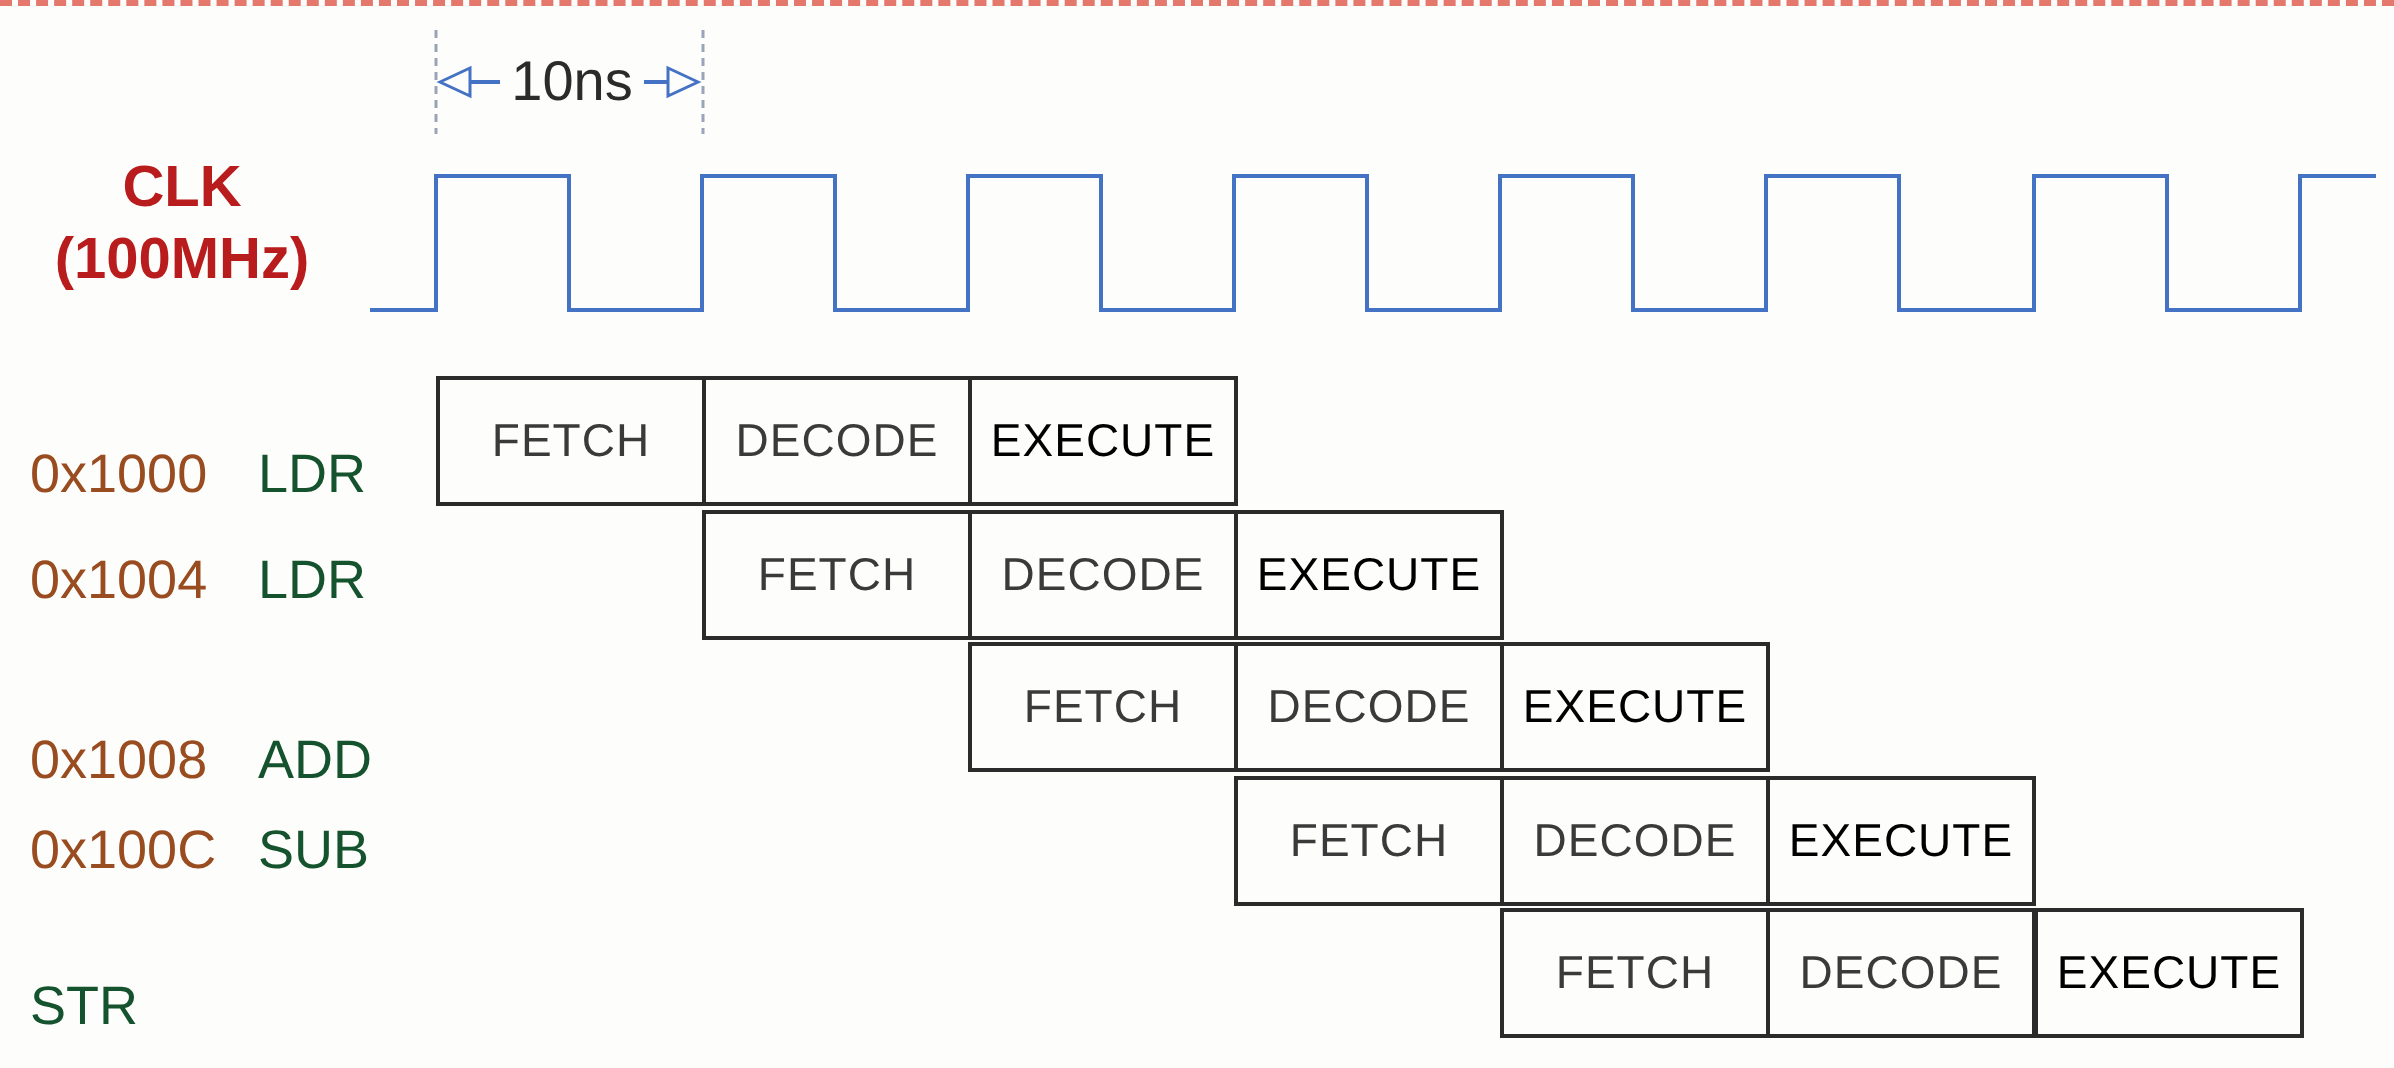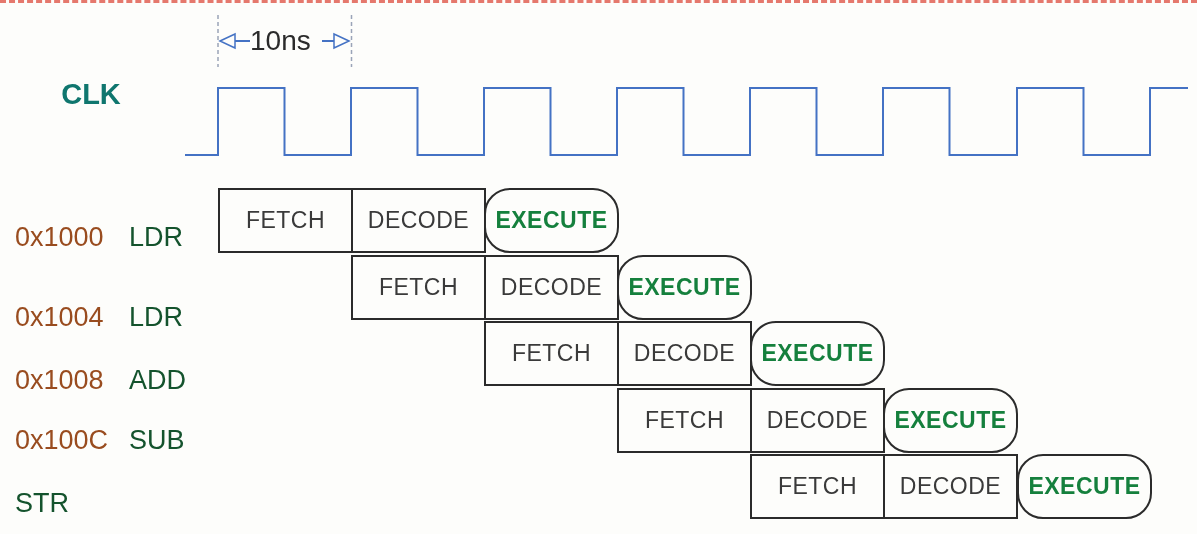--- a/index.html
+++ b/index.html
@@ -10,43 +10,43 @@
     font-family:"Liberation Sans", sans-serif;
     overflow:hidden;
   }
   .top-dash{
     position:absolute;top:0;left:0;width:1197px;height:0;
     border-top:3px dashed #e0574a;opacity:.8;
   }
   .overlay{position:absolute;left:0;top:0;}
   .period-label{
     position:absolute;left:250px;top:25px;width:72px;
-    text-align:left;font-size:28px;color:#2b2b2b;
+    text-align:center;font-size:28px;color:#2b2b2b;
     background:#fdfdfb;line-height:32px;
   }
   .clk-label{
     position:absolute;left:5px;top:76px;width:172px;
-    text-align:center;color:#0f766e;font-weight:bold;
+    text-align:center;color:#b91c1c;font-weight:bold;
     font-size:29px;line-height:36px;
   }
   .row-label{
     position:absolute;left:15px;width:210px;height:65px;
     display:flex;align-items:flex-end;
     font-size:27px;font-weight:normal;
   }
   .addr{display:inline-block;width:114px;color:#994c1f;}
   .mn{display:inline-block;color:#14532d;}
   .stage-box{
     position:absolute;width:135px;height:65px;
     box-sizing:border-box;border:2px solid #2b2b2b;
     background:#fdfdfb;
     display:flex;align-items:center;justify-content:center;
     font-size:23px;color:#3a3a3a;letter-spacing:.5px;
   }
-  .stage-execute{color:#15803d;font-weight:bold;border-radius:26px;}
+  .stage-execute{color:#000000;font-weight:normal;}
 </style>
 </head>
 <body>
 
 <div class="canvas">
 
   <div class="top-dash"></div>
 
   <svg class="overlay" width="1197" height="534">
 
@@ -60,37 +60,38 @@
     <polyline fill="none" stroke="#4472C4" stroke-width="2" points="185,155 218,155 218,88 284.5,88 284.5,155 351,155 351,88 417.5,88 417.5,155
               484,155 484,88 550.5,88 550.5,155 617,155 617,88 683.5,88 683.5,155
               750,155 750,88 816.5,88 816.5,155 883,155 883,88 949.5,88 949.5,155
               1017,155 1017,88 1083.5,88 1083.5,155 1150,155 1150,88 1188,88"></polyline>
   </svg>
 
   <span class="period-label">10ns</span>
 
   <div class="clk-label">
     <div>CLK</div>
+    <div>(100MHz)</div>
   </div>
 
   <div class="row-label" style="top:188px">
     <span class="addr">0x1000</span>
     <span class="mn">LDR</span>
   </div>
   <div class="stage-box" style="left:218px;top:188px">
       <span>FETCH</span>
     </div>
   <div class="stage-box" style="left:351px;top:188px">
       <span>DECODE</span>
     </div>
   <div class="stage-box stage-execute" style="left:484px;top:188px">
       <span>EXECUTE</span>
     </div>
 
-  <div class="row-label" style="top:268px">
+  <div class="row-label" style="top:241px">
     <span class="addr">0x1004</span>
     <span class="mn">LDR</span>
   </div>
   <div class="stage-box" style="left:351px;top:255px">
       <span>FETCH</span>
     </div>
   <div class="stage-box" style="left:484px;top:255px">
       <span>DECODE</span>
     </div>
   <div class="stage-box stage-execute" style="left:617px;top:255px">
@@ -104,21 +105,21 @@
   <div class="stage-box" style="left:484px;top:321px">
       <span>FETCH</span>
     </div>
   <div class="stage-box" style="left:617px;top:321px">
       <span>DECODE</span>
     </div>
   <div class="stage-box stage-execute" style="left:750px;top:321px">
       <span>EXECUTE</span>
     </div>
 
-  <div class="row-label" style="top:391px">
+  <div class="row-label" style="top:376px">
     <span class="addr">0x100C</span>
     <span class="mn">SUB</span>
   </div>
   <div class="stage-box" style="left:617px;top:388px">
       <span>FETCH</span>
     </div>
   <div class="stage-box" style="left:750px;top:388px">
       <span>DECODE</span>
     </div>
   <div class="stage-box stage-execute" style="left:883px;top:388px">

